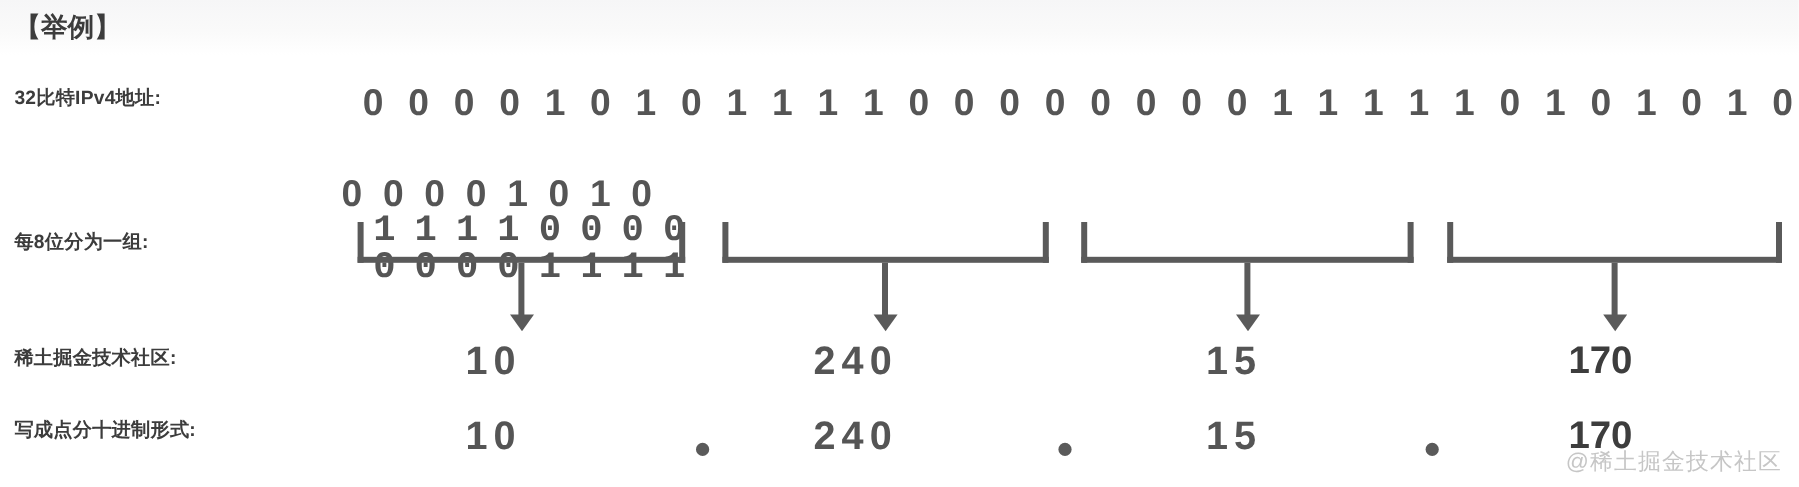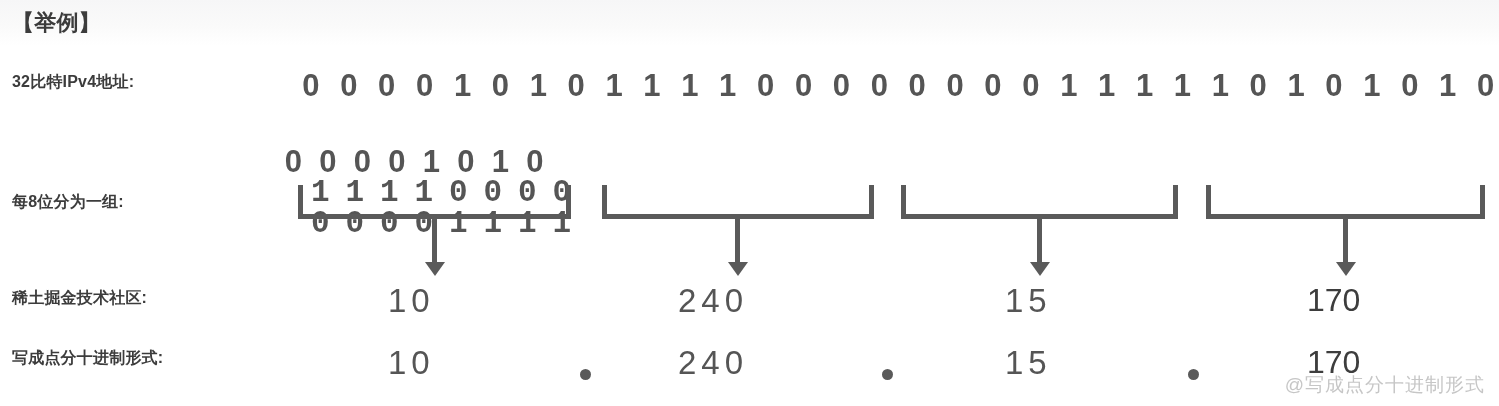--- a/index.html
+++ b/index.html
@@ -101,21 +101,21 @@
     height: 0;
     border-left: 10px solid transparent;
     border-right: 10px solid transparent;
     border-top: 14px solid #5a5a5a;
   }
 
   
   .dec-value {
     position: absolute;
     color: #555555;
-    font-weight: normal;
+    font-weight: bold;
     font-size: 33px;
     letter-spacing: 5px;
     white-space: nowrap;
     line-height: 1;
   }
   .dec-value.strong {
     color: #3d3d3d;
     letter-spacing: 0px;
     font-size: 32px;
   }
@@ -179,15 +179,15 @@
   <div class="dec-value dec-row-1 strong" style="left:1307px;">170</div>
 
   <div class="dec-value dec-row-2" style="left:388px;">10</div>
   <div class="dot" style="left:580px;"></div>
   <div class="dec-value dec-row-2" style="left:678px;">240</div>
   <div class="dot" style="left:882px;"></div>
   <div class="dec-value dec-row-2" style="left:1005px;">15</div>
   <div class="dot" style="left:1188px;"></div>
   <div class="dec-value dec-row-2 strong" style="left:1307px;">170</div>
 
-  <div class="watermark">@写成点分十进制形式</div>
+  <div class="watermark">@稀土掘金技术社区</div>
 
 </div>
 
 </body></html>

